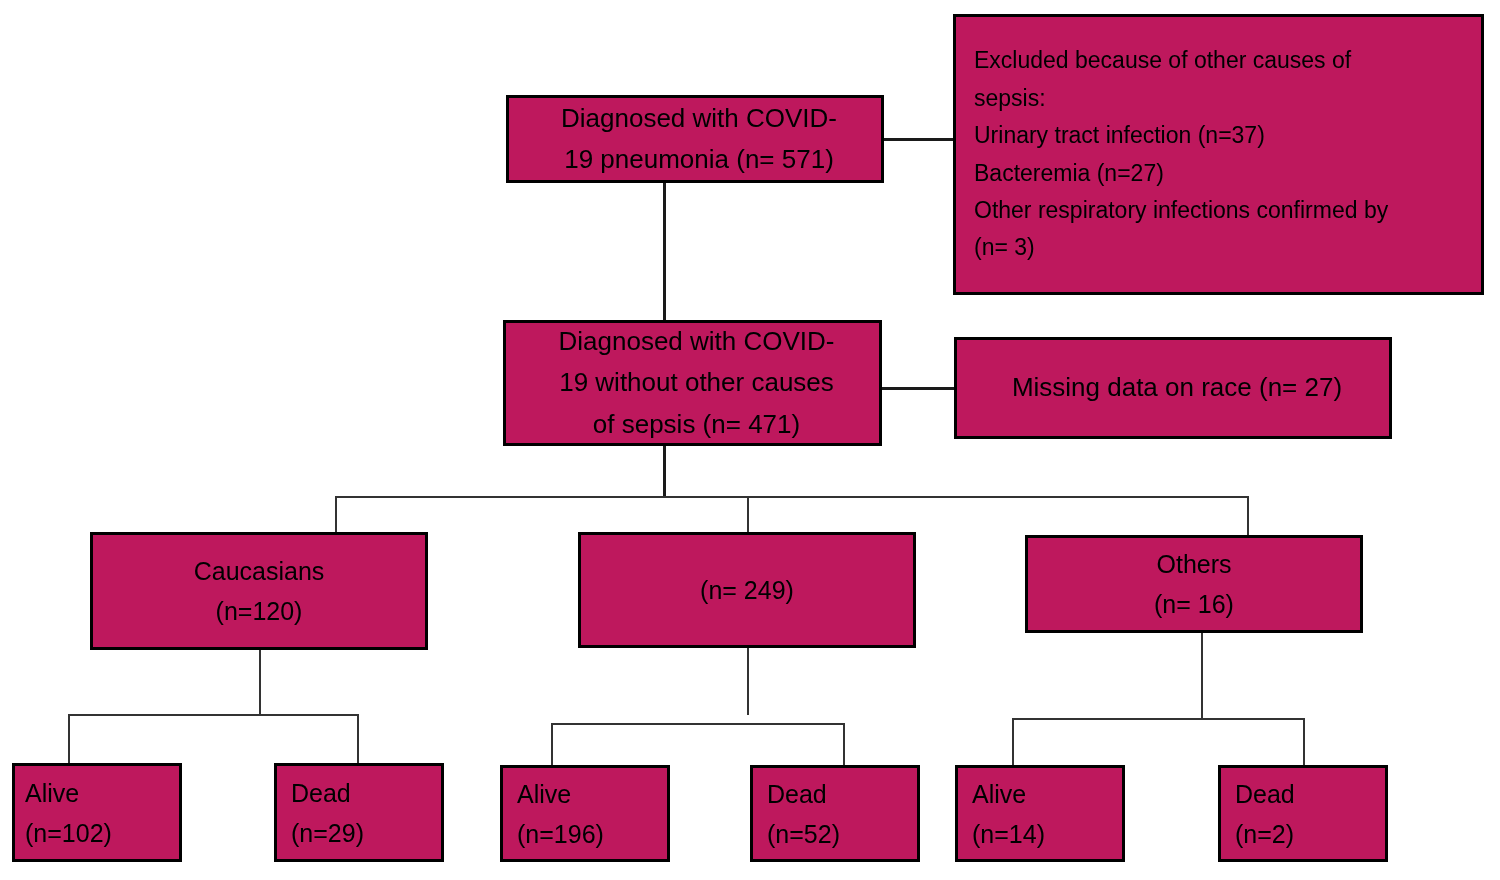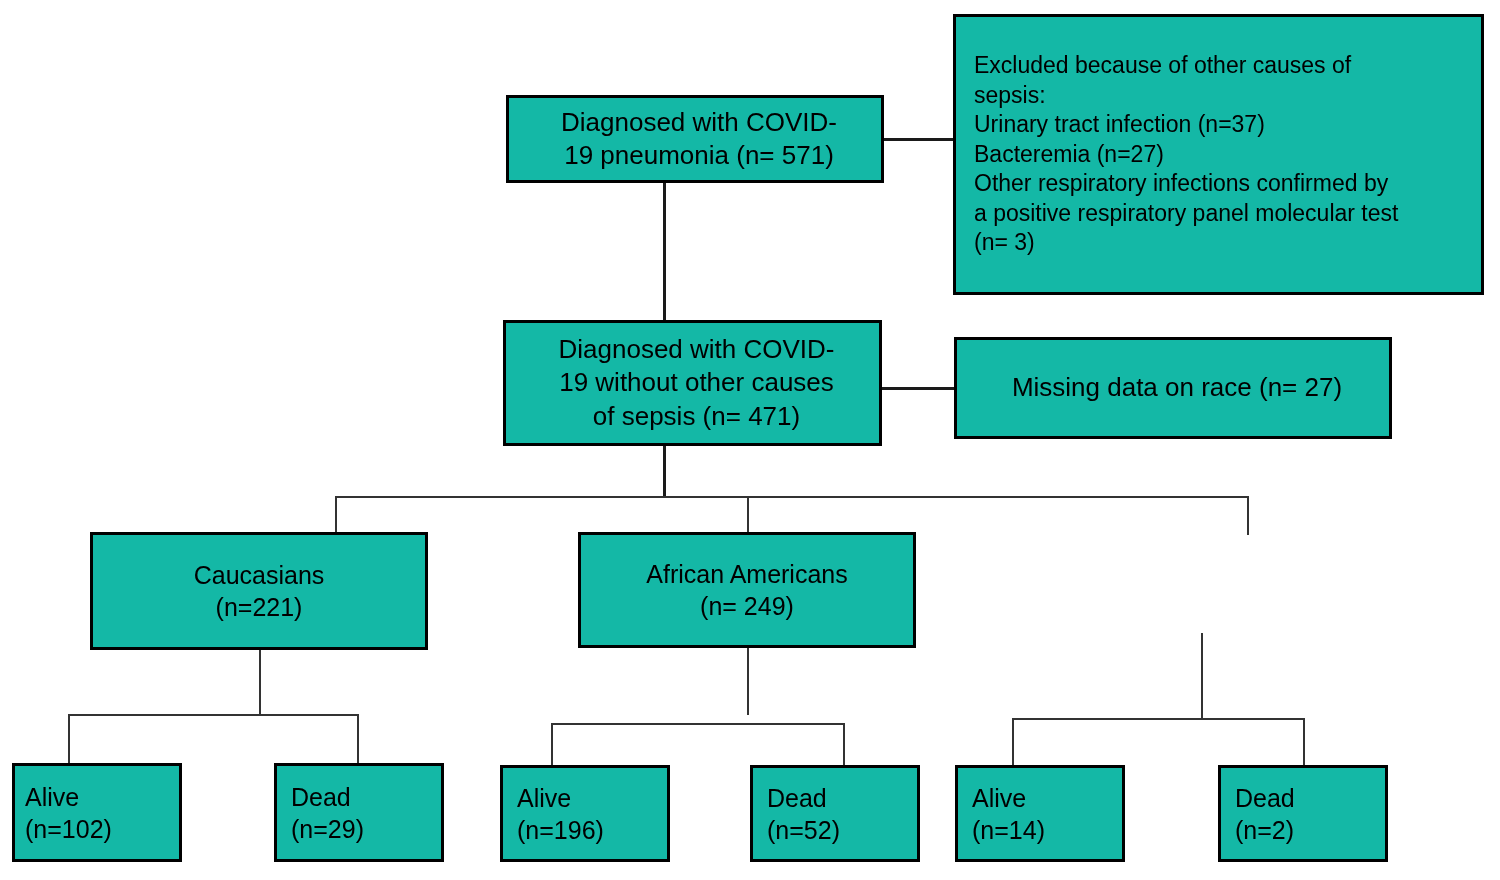--- a/index.html
+++ b/index.html
@@ -13,26 +13,27 @@
     width: 1500px;
     height: 880px;
     background: #ffffff;
     font-family: "Liberation Sans", sans-serif;
     color: #000000;
     overflow: hidden;
   }
   .node {
     position: absolute;
     box-sizing: border-box;
-    background: #14b8a6;
+    background: #be185d;
     border: 3px solid #000000;
     display: flex;
     flex-direction: column;
     justify-content: center;
     z-index: 2;
+    gap: 8px;
   }
   .node .line {
     display: block;
     white-space: pre;
     line-height: 1.28;
   }
   
   .align-left   { align-items: flex-start; text-align: left; }
   .align-center { align-items: center;     text-align: center; }
 
@@ -95,44 +96,46 @@
     <span class="line">Diagnosed with COVID-</span>
     <span class="line">19 pneumonia (n= 571)</span>
   </div>
 
   <div class="node align-left pad-l18 fs-small" style="left:953px; top:14px; width:531px; height:281px;">
     <span class="line">Excluded because of other causes of</span>
     <span class="line">sepsis:</span>
     <span class="line">Urinary tract infection (n=37)</span>
     <span class="line">Bacteremia (n=27)</span>
     <span class="line">Other respiratory infections confirmed by</span>
-    <span class="line">a positive respiratory panel molecular test</span>
     <span class="line">(n= 3)</span>
   </div>
 
   <div class="node align-left pad-l18 fs-big" style="left:503px; top:320px; width:379px; height:126px;">
     <span class="line">Diagnosed with COVID-</span>
     <span class="line">19 without other causes</span>
     <span class="line">of sepsis (n= 471)</span>
   </div>
 
   <div class="node align-left pad-l18 fs-big" style="left:954px; top:337px; width:438px; height:102px;">
     <span class="line">Missing data on race (n= 27)</span>
   </div>
 
   <div class="node align-center fs-mid" style="left:90px; top:532px; width:338px; height:118px;">
     <span class="line">Caucasians</span>
-    <span class="line">(n=221)</span>
+    <span class="line">(n=120)</span>
   </div>
 
   <div class="node align-center fs-mid" style="left:578px; top:532px; width:338px; height:116px;">
-    <span class="line">African Americans</span>
     <span class="line">(n= 249)</span>
   </div>
 
+  <div class="node align-center fs-mid" style="left:1025px; top:535px; width:338px; height:98px;">
+    <span class="line">Others</span>
+    <span class="line">(n= 16)</span>
+  </div>
 
   <div class="node align-left pad-l10 fs-mid" style="left:12px; top:763px; width:170px; height:99px;">
     <span class="line">Alive</span>
     <span class="line">(n=102)</span>
   </div>
 
   <div class="node align-left pad-l14 fs-mid" style="left:274px; top:763px; width:170px; height:99px;">
     <span class="line">Dead</span>
     <span class="line">(n=29)</span>
   </div>

